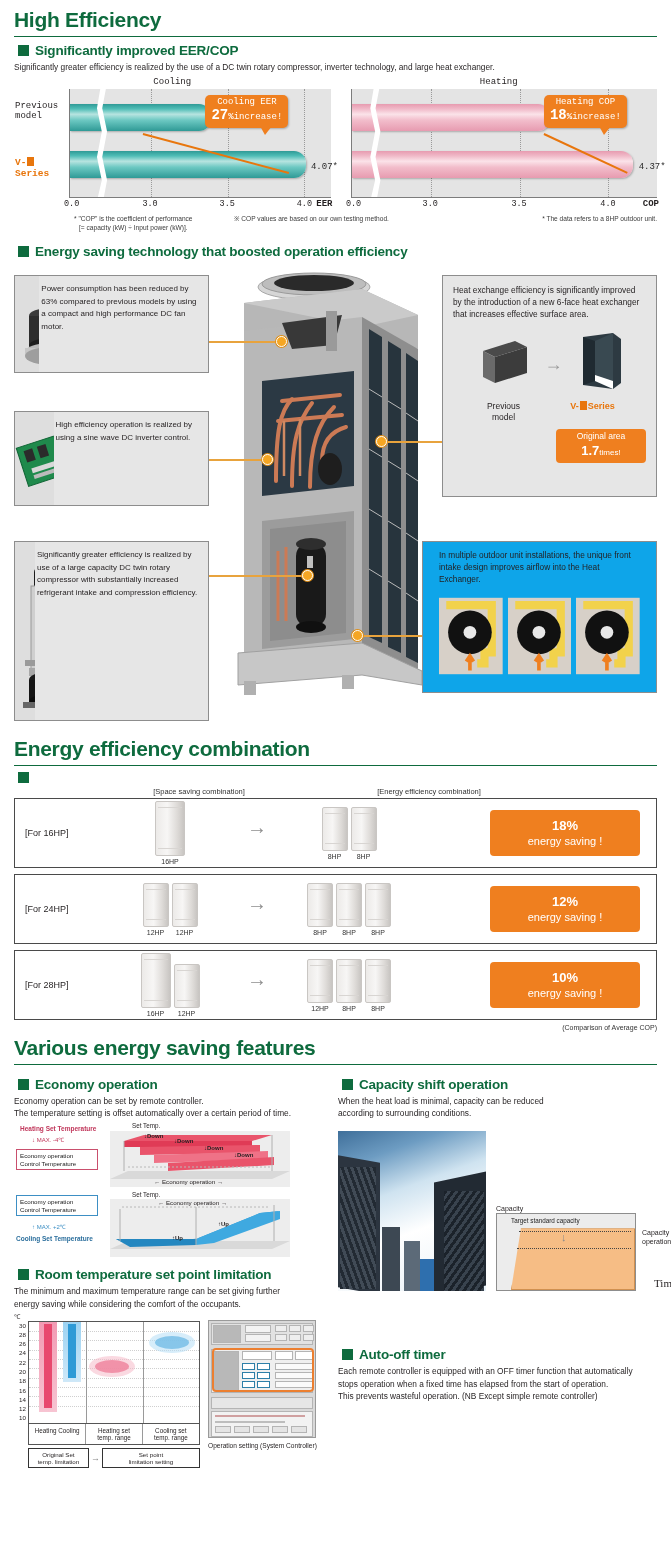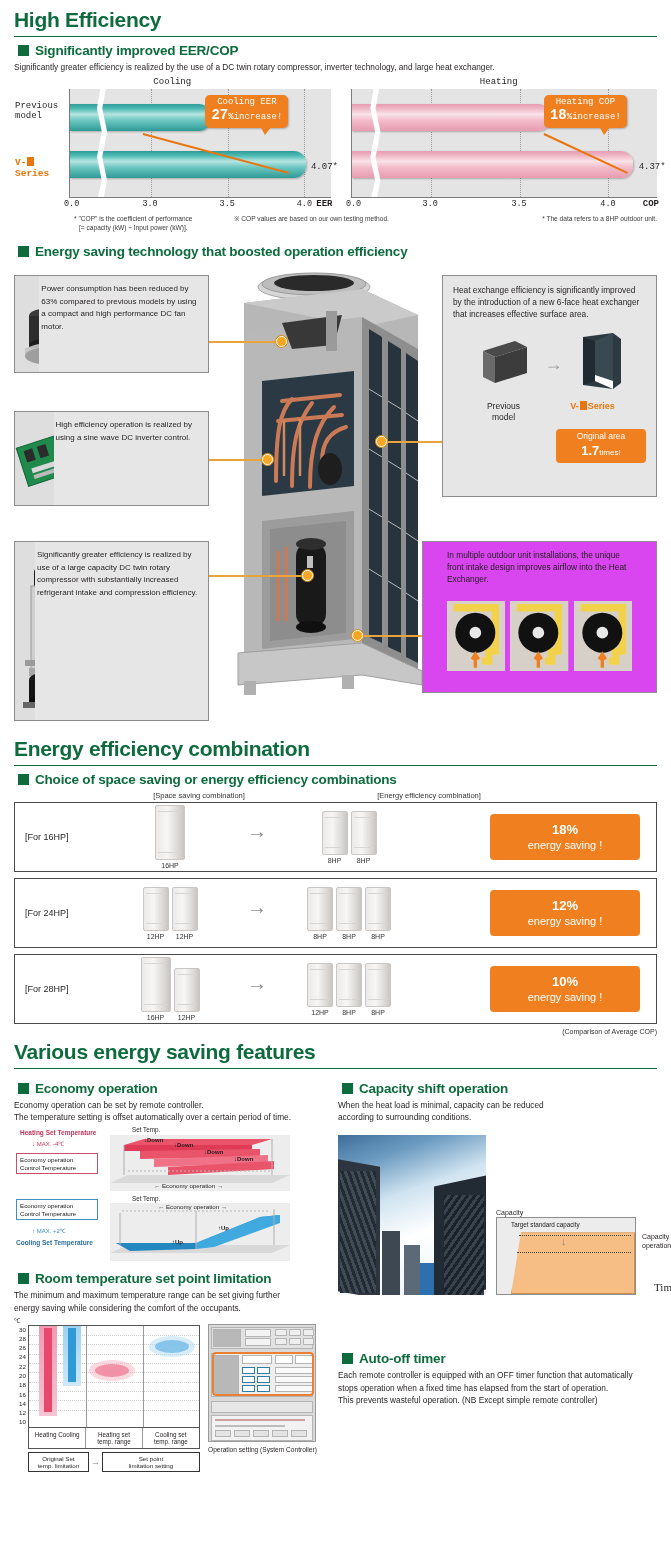--- a/index.html
+++ b/index.html
@@ -398,21 +398,21 @@
         <div class="cap" style="font-size:9px;font-weight:bold;color:#e8760d;width:66px;text-align:center"><span>V-</span><span class="v2mark"></span><span>Series</span></div>
       </div>
       <div class="orange-badge" style="width:90px;margin:6px 0 0 auto;">
         <span class="t1">Original area</span>
         <span><span class="t2">1.7</span><span class="t3">times!</span></span>
       </div>
     </div>
     <div class="line" style="left:370px;top:178px;width:58px;"></div>
     <div class="dot" style="left:362px;top:173px;"></div>
 
-    <div style="position:absolute;left:408px;top:278px;width:235px;height:152px;background:#d946ef;border:1px solid #8d8d8d;padding:7px 24px;">
+    <div style="position:absolute;left:408px;top:278px;width:235px;height:152px;background:#0ea5e9;border:1px solid #8d8d8d;padding:7px 16px;">
       <div class="body-txt">In multiple outdoor unit installations, the unique front intake design improves airflow into the Heat Exchanger.</div>
       <div style="display:flex;gap:5px;margin-top:8px;justify-content:center;">
         <svg width="70" height="84" viewBox="0 0 70 84">
             <rect width="70" height="84" fill="#d7d0c8"></rect>
             <path d="M8,8 H58 V60 H50 V72 H42" stroke="#f2d24b" stroke-width="9" fill="none"></path>
             <circle cx="34" cy="38" r="24" fill="#111"></circle>
             <circle cx="34" cy="38" r="7" fill="#e8e8e8"></circle>
             <path d="M34,80 L34,66 M30,70 L34,64 L38,70" stroke="#ef7f1f" stroke-width="4" fill="none"></path>
           </svg>
         <svg width="70" height="84" viewBox="0 0 70 84">
@@ -433,21 +433,20 @@
     </div>
     <div class="line" style="left:345px;top:372px;width:63px;"></div>
     <div class="dot" style="left:338px;top:367px;"></div>
   </div>
 
   <div class="big-title" style="padding-top:4px">Energy efficiency combination</div>
   <div class="title-rule"></div>
 
   <div class="sub-head">
     <span class="sq"></span>
-    <span class="sub-head-txt">Choice of space saving or energy efficiency combinations</span>
   </div>
 
   <div class="combo-head">
     <div style="width:100px"></div>
     <div style="width:170px;text-align:center">[Space saving combination]</div>
     <div style="width:60px"></div>
     <div style="width:170px;text-align:center">[Energy efficiency combination]</div>
   </div>
 
   <div class="crow">

